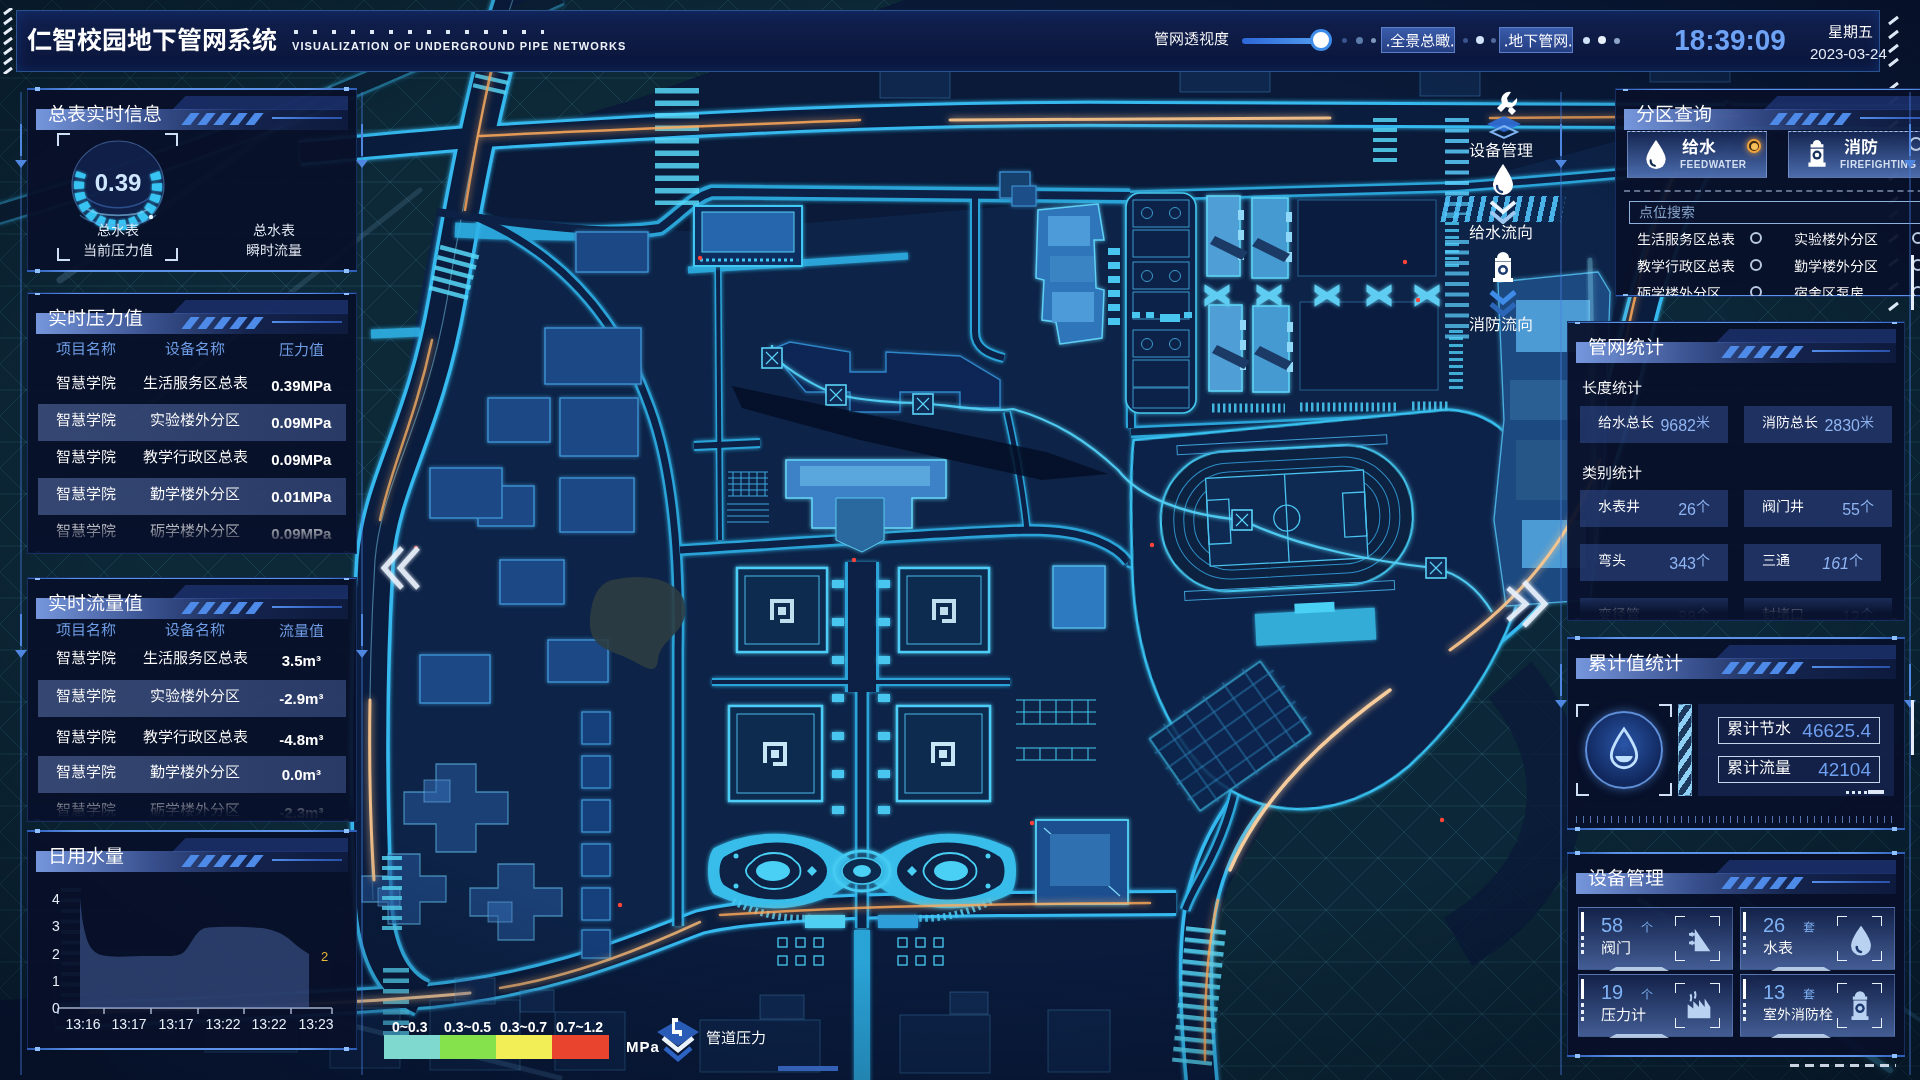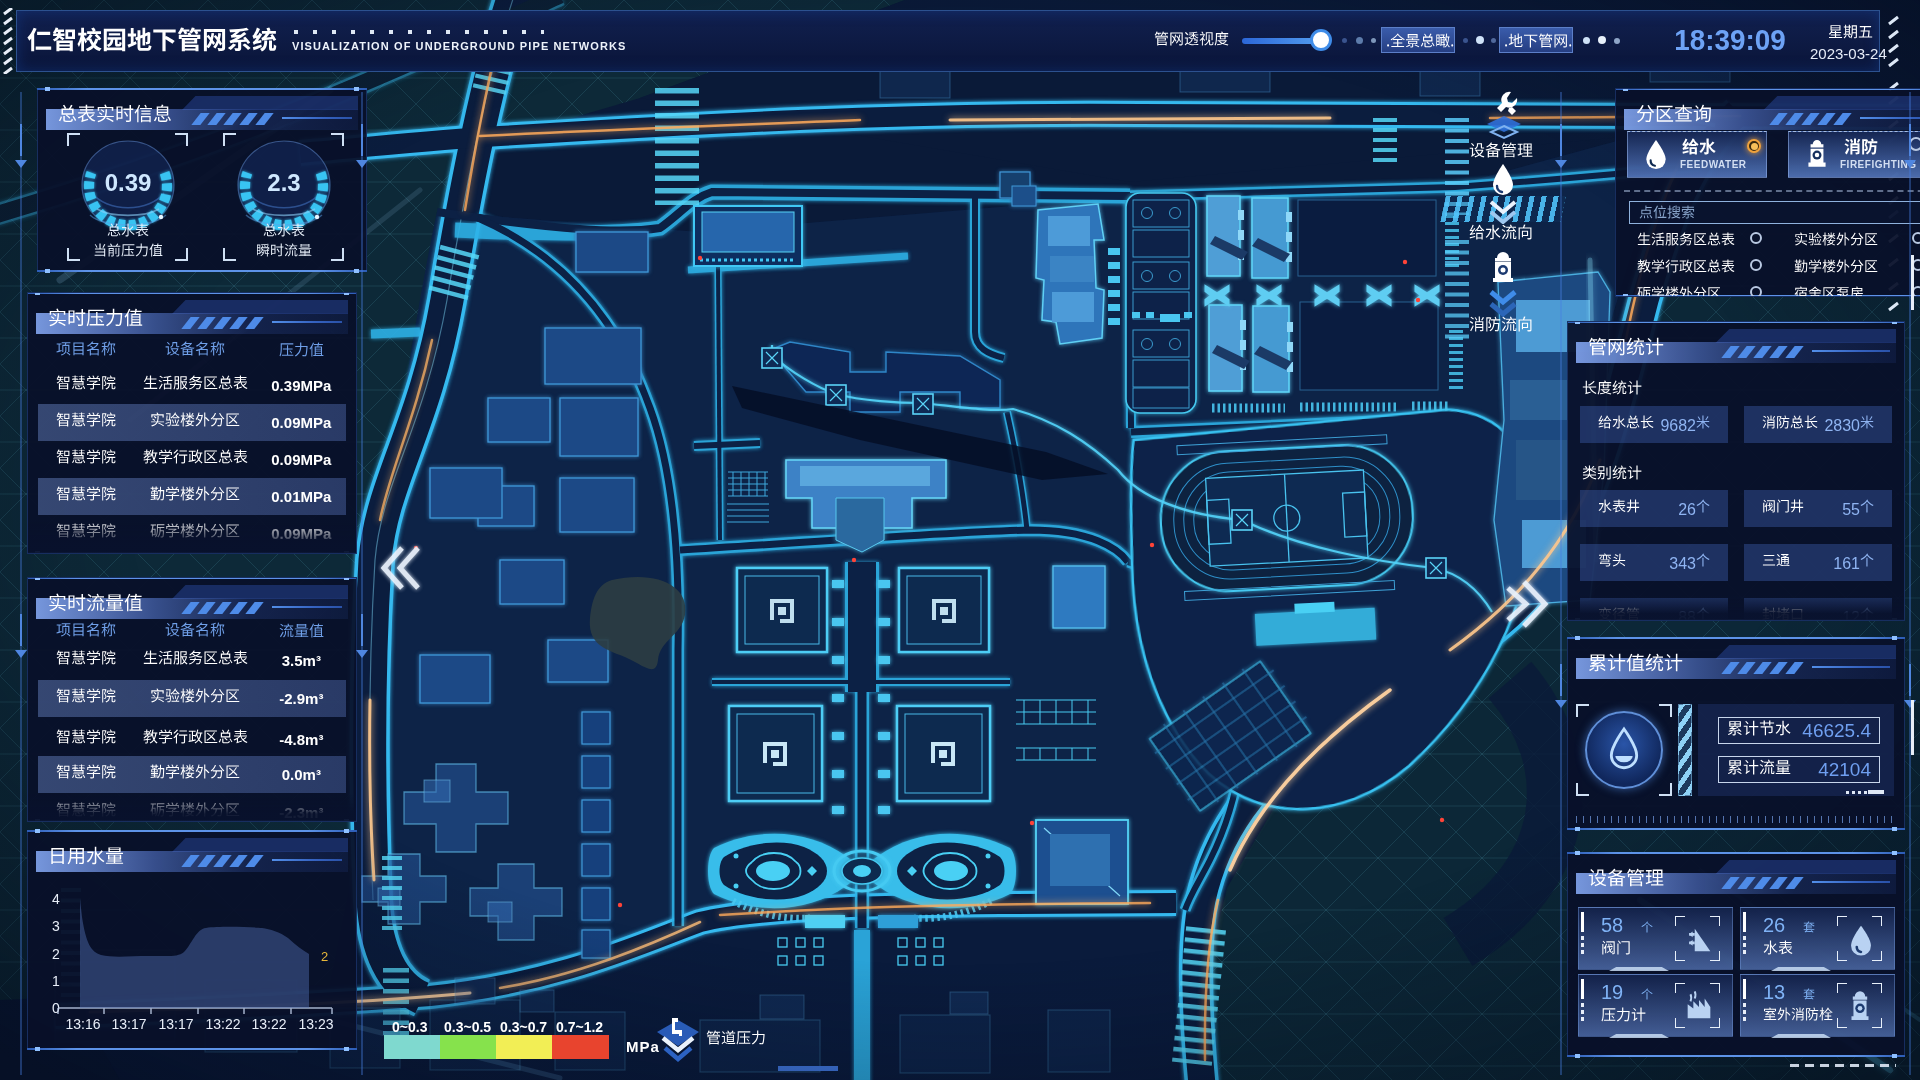--- a/index.html
+++ b/index.html
@@ -618,21 +618,21 @@
 <div class="abs" style="left:1614px;top:38px;width:6px;height:6px;border-radius:50%;background:#8fa6c8;"></div>
 
 <div class="abs" style="left:1672px;top:24px;font-size:29px;font-weight:bold;color:#6da2f5;letter-spacing:0px;transform:scaleX(.96);">18:39:09</div>
 
 <div class="abs" style="left:1828px;top:24px;"><svg class="zht" width="45.0" height="16.8" viewBox="0 0 45.0 16.8" style="vertical-align:-2px">
         <path d="M3.6 4.3H11.4V5.6H3.6ZM3.6 2.1H11.4V3.4H3.6ZM2.5 1.2V6.5H12.5V1.2ZM3.5 6.6C2.9 7.9 1.8 9.2 0.8 10C1 10.2 1.5 10.5 1.7 10.7C2.2 10.3 2.8 9.7 3.3 9H6.9V10.5H2.7V11.4H6.9V13H1V14H14.1V13H8.1V11.4H12.5V10.5H8.1V9H13.1V8.1H8.1V6.9H6.9V8.1H3.9C4.2 7.7 4.4 7.3 4.6 6.9Z M17.7 11.1C17.2 12.1 16.4 13.1 15.6 13.7C15.9 13.9 16.3 14.2 16.5 14.4C17.3 13.6 18.2 12.5 18.7 11.4ZM19.8 11.5C20.4 12.2 21.1 13.2 21.4 13.8L22.3 13.3C22 12.7 21.3 11.7 20.7 11.1ZM27.8 2.4V4.8H24.8V2.4ZM23.7 1.3V6.8C23.7 9 23.6 11.8 22.3 13.8C22.6 13.9 23 14.3 23.2 14.5C24.1 13 24.5 11.1 24.7 9.3H27.8V12.9C27.8 13.2 27.7 13.2 27.5 13.3C27.3 13.3 26.5 13.3 25.7 13.2C25.9 13.5 26.1 14 26.1 14.3C27.2 14.3 27.9 14.3 28.3 14.1C28.8 13.9 28.9 13.6 28.9 13V1.3ZM27.8 5.8V8.3H24.7C24.8 7.8 24.8 7.3 24.8 6.8V5.8ZM20.8 0.8V2.6H18.1V0.8H17.1V2.6H15.8V3.6H17.1V9.7H15.6V10.7H23V9.7H21.9V3.6H23V2.6H21.9V0.8ZM18.1 3.6H20.8V4.9H18.1ZM18.1 5.8H20.8V7.3H18.1ZM18.1 8.2H20.8V9.7H18.1Z M32.6 6.4V7.5H35.4C35.1 9.3 34.8 11.1 34.5 12.5H30.8V13.6H44.2V12.5H41.1C41.4 10.5 41.6 8.1 41.7 6.5L40.8 6.4L40.6 6.4H36.8L37.3 3.2H43.1V2.1H31.8V3.2H36.1C36 4.2 35.8 5.3 35.6 6.4ZM35.8 12.5C36 11.1 36.3 9.3 36.6 7.5H40.4C40.3 8.9 40.1 10.9 39.9 12.5Z" fill="#ffffff"></path>
       </svg></div>
 
 <div class="abs" style="left:1810px;top:45px;font-size:15px;color:#e6ecf8;">2023-03-24</div>
 
-<div class="panel" style="left:37px;top:88px;width:330px;height:184px;">
+<div class="panel" style="left:27px;top:88px;width:330px;height:184px;">
 <div class="tline" style="top:-1px"></div>
       <div class="tline" style="bottom:-1px;top:auto"></div>
 <div class="ph">
         <div class="s2"></div>
         <div class="s1"></div>
         <div class="ttl"><svg class="zht" width="114.0" height="21.3" viewBox="0 0 114.0 21.3" style="vertical-align:0px">
             <path d="M14.4 12.7C15.5 14 16.6 15.7 17 16.9L18.2 16.2C17.8 15 16.6 13.3 15.5 12ZM7.8 11.6C9.1 12.5 10.5 13.8 11.2 14.7L12.3 13.8C11.6 12.9 10.1 11.6 8.8 10.8ZM5.3 12.1V16.1C5.3 17.6 5.9 18 8.2 18C8.6 18 12 18 12.5 18C14.2 18 14.7 17.5 14.9 15.3C14.5 15.2 13.9 15 13.5 14.8C13.4 16.5 13.3 16.7 12.3 16.7C11.6 16.7 8.8 16.7 8.3 16.7C7 16.7 6.8 16.6 6.8 16.1V12.1ZM2.6 12.4C2.3 13.9 1.6 15.6 0.8 16.5L2.1 17.2C3 16 3.6 14.2 4 12.7ZM5 5.9H14V9.3H5ZM3.5 4.6V10.7H15.6V4.6H12.5C13.1 3.6 13.9 2.5 14.5 1.4L13 0.8C12.5 1.9 11.7 3.5 10.9 4.6H7L8.2 4C7.8 3.1 6.9 1.8 6.1 0.8L4.9 1.4C5.7 2.4 6.5 3.7 6.8 4.6Z M23.8 18.2C24.2 17.9 24.9 17.7 30.2 16C30.2 15.7 30 15.1 30 14.7L25.4 16.1V12C26.5 11.2 27.5 10.3 28.3 9.4C29.8 13.4 32.5 16.3 36.4 17.6C36.6 17.2 37 16.7 37.4 16.4C35.5 15.8 33.9 14.9 32.6 13.6C33.8 12.9 35.1 11.9 36.3 11L35.1 10.1C34.2 11 32.9 12 31.8 12.8C30.9 11.8 30.2 10.7 29.8 9.4H36.7V8.2H29.2V6.5H35.3V5.3H29.2V3.7H36.1V2.5H29.2V0.8H27.7V2.5H21V3.7H27.7V5.3H22V6.5H27.7V8.2H20.2V9.4H26.5C24.7 11 22 12.5 19.7 13.2C20 13.5 20.4 14.1 20.6 14.4C21.7 14 22.8 13.5 23.9 12.9V15.7C23.9 16.4 23.5 16.8 23.2 16.9C23.4 17.2 23.7 17.9 23.8 18.2Z M48.2 14.7C50.7 15.6 53.3 16.9 54.8 18.1L55.7 17C54.1 15.9 51.5 14.6 48.9 13.6ZM42.6 6.1C43.6 6.7 44.8 7.7 45.4 8.4L46.3 7.3C45.7 6.6 44.4 5.8 43.4 5.2ZM40.7 9.1C41.7 9.7 43 10.6 43.6 11.3L44.5 10.2C43.9 9.6 42.6 8.7 41.5 8.2ZM39.7 2.9V6.8H41.1V4.3H53.8V6.8H55.3V2.9H48.8C48.5 2.3 48 1.3 47.6 0.6L46.2 1.1C46.5 1.6 46.9 2.3 47.1 2.9ZM39.3 11.9V13.1H46.2C45.1 14.9 43.2 16.2 39.5 16.9C39.8 17.3 40.2 17.8 40.4 18.2C44.6 17.2 46.8 15.5 47.8 13.1H55.8V11.9H48.3C48.8 10 49 7.8 49 5.2H47.6C47.5 7.9 47.4 10.1 46.8 11.9Z M66 8.1C67 9.6 68.3 11.6 68.9 12.8L70.2 12C69.5 10.9 68.2 8.9 67.2 7.5ZM63.2 9.1V13.4H59.9V9.1ZM63.2 7.8H59.9V3.6H63.2ZM58.5 2.4V16.2H59.9V14.7H64.5V2.4ZM71.5 0.9V4.6H65.4V6H71.5V16.1C71.5 16.5 71.4 16.6 71 16.6C70.6 16.6 69.2 16.6 67.7 16.6C67.9 17 68.1 17.7 68.2 18C70.1 18 71.3 18 72 17.8C72.7 17.6 73 17.1 73 16.1V6H75.3V4.6H73V0.9Z M83.3 6.6V7.8H92.5V6.6ZM83.3 9.3V10.5H92.5V9.3ZM81.9 3.9V5.1H94V3.9ZM86.3 1.2C86.8 2 87.4 3.1 87.6 3.8L88.9 3.2C88.6 2.6 88.1 1.5 87.5 0.8ZM83 12.1V18.2H84.2V17.5H91.4V18.2H92.7V12.1ZM84.2 16.3V13.3H91.4V16.3ZM80.9 0.8C79.9 3.7 78.3 6.6 76.6 8.4C76.9 8.7 77.3 9.4 77.4 9.7C78 9 78.6 8.2 79.2 7.3V18.3H80.5V5C81.1 3.8 81.7 2.5 82.1 1.2Z M100.1 6.3H108.9V7.8H100.1ZM100.1 8.9H108.9V10.4H100.1ZM100.1 3.7H108.9V5.2H100.1ZM100 12.9V16C100 17.5 100.6 17.9 102.8 17.9C103.2 17.9 106.7 17.9 107.1 17.9C109 17.9 109.5 17.3 109.6 14.9C109.2 14.8 108.6 14.6 108.3 14.4C108.2 16.3 108.1 16.6 107 16.6C106.3 16.6 103.4 16.6 102.8 16.6C101.6 16.6 101.4 16.5 101.4 16V12.9ZM109.5 13.1C110.4 14.3 111.3 15.9 111.6 16.9L113 16.3C112.6 15.3 111.7 13.7 110.8 12.5ZM97.8 12.8C97.4 14 96.6 15.7 95.9 16.7L97.2 17.3C97.9 16.2 98.6 14.6 99 13.4ZM103 12.2C103.9 13.1 105 14.3 105.5 15.2L106.7 14.5C106.2 13.6 105.1 12.4 104.1 11.6H110.3V2.5H104.6C104.9 2 105.2 1.4 105.5 0.9L103.8 0.6C103.7 1.1 103.4 1.9 103.1 2.5H98.7V11.6H104Z" fill="#ffffff"></path>
           </svg></div>
         <div class="sl" style="left:150px"></div>
         <div class="sl" style="left:166px"></div>
@@ -652,31 +652,20 @@
 <path d="M23,82 A41,16 0 0 0 99,82" stroke="rgba(90,160,230,.5)" stroke-width="1.4" fill="none"></path>
 <circle cx="94" cy="84" r="2.2" fill="#e8f6ff"></circle>
 <text x="61" y="58" text-anchor="middle" font-family="Liberation Sans" font-weight="bold" font-size="24" fill="#cfe8ff">0.39</text>
 </svg></div>
 <div class="abs" style="left:29px;top:134px;width:121px;text-align:center;line-height:19px;"><svg class="zht" width="42.0" height="15.7" viewBox="0 0 42.0 15.7" style="vertical-align:0px">
           <path d="M10.6 9.3C11.4 10.3 12.2 11.6 12.6 12.5L13.4 11.9C13.1 11 12.2 9.8 11.4 8.9ZM5.8 8.6C6.7 9.2 7.8 10.2 8.3 10.9L9.1 10.2C8.5 9.5 7.4 8.6 6.5 8ZM3.9 8.9V11.8C3.9 13 4.4 13.3 6 13.3C6.4 13.3 8.8 13.3 9.2 13.3C10.5 13.3 10.8 12.9 11 11.3C10.7 11.2 10.2 11.1 10 10.9C9.9 12.1 9.8 12.3 9.1 12.3C8.6 12.3 6.5 12.3 6.1 12.3C5.2 12.3 5 12.2 5 11.8V8.9ZM1.9 9.2C1.7 10.2 1.2 11.5 0.6 12.2L1.6 12.7C2.2 11.8 2.7 10.5 2.9 9.4ZM3.7 4.4H10.3V6.8H3.7ZM2.6 3.4V7.9H11.5V3.4H9.2C9.7 2.7 10.2 1.8 10.7 1L9.6 0.6C9.2 1.4 8.6 2.6 8.1 3.4H5.2L6 3C5.8 2.3 5.1 1.3 4.5 0.6L3.6 1C4.2 1.8 4.8 2.7 5 3.4Z M15 4.1V5.2H18.4C17.8 8 16.3 10.1 14.5 11.3C14.8 11.4 15.2 11.8 15.4 12.1C17.4 10.7 19 8 19.7 4.4L19 4.1L18.8 4.1ZM25.4 3.2C24.8 4.1 23.6 5.4 22.7 6.3C22.3 5.5 21.9 4.8 21.6 4V0.6H20.5V12C20.5 12.2 20.4 12.3 20.2 12.3C19.9 12.3 19.2 12.3 18.4 12.3C18.6 12.6 18.7 13.1 18.8 13.5C19.9 13.5 20.6 13.4 21 13.2C21.4 13 21.6 12.7 21.6 12V6.1C22.9 8.6 24.7 10.8 26.9 12C27 11.7 27.4 11.2 27.6 11C26 10.2 24.4 8.8 23.2 7C24.2 6.2 25.5 4.9 26.4 3.9Z M31.5 13.4C31.9 13.2 32.4 13 36.3 11.8C36.2 11.6 36.1 11.2 36.1 10.9L32.7 11.9V8.8C33.5 8.2 34.3 7.6 34.9 6.9C36 9.9 37.9 12 40.8 13C41 12.7 41.3 12.3 41.5 12.1C40.2 11.6 39 11 38 10.1C38.9 9.5 39.9 8.8 40.7 8.1L39.8 7.5C39.2 8.1 38.2 8.8 37.4 9.4C36.8 8.7 36.3 7.9 35.9 6.9H41.1V6H35.5V4.8H40V3.9H35.5V2.7H40.6V1.8H35.5V0.6H34.4V1.8H29.5V2.7H34.4V3.9H30.2V4.8H34.4V6H28.9V6.9H33.6C32.2 8.1 30.2 9.2 28.5 9.8C28.7 10 29 10.4 29.2 10.6C30 10.3 30.8 9.9 31.6 9.5V11.6C31.6 12.1 31.3 12.3 31.1 12.5C31.2 12.7 31.5 13.2 31.5 13.4Z" fill="#e8f0fa"></path>
         </svg><br><svg class="zht" width="70.0" height="15.7" viewBox="0 0 70.0 15.7" style="vertical-align:0px">
           <path d="M1.7 1.6C2.4 2.5 3.2 3.9 3.5 4.8L4.5 4.4C4.2 3.5 3.4 2.2 2.6 1.2ZM11.2 1.1C10.8 2.1 10 3.6 9.4 4.5L10.3 4.9C11 4 11.7 2.6 12.3 1.4ZM1.6 11.8V12.8H11.1V13.5H12.2V5.5H7.6V0.6H6.4V5.5H1.9V6.6H11.1V8.6H2.4V9.6H11.1V11.8Z M22.5 5.1V10.9H23.4V5.1ZM25.3 4.7V12.1C25.3 12.3 25.2 12.4 25 12.4C24.8 12.4 24 12.4 23.2 12.4C23.3 12.7 23.5 13.1 23.5 13.4C24.6 13.4 25.3 13.4 25.7 13.2C26.2 13 26.3 12.7 26.3 12.1V4.7ZM24.1 0.5C23.8 1.2 23.3 2.1 22.8 2.8H18.6L19.3 2.5C19 2 18.4 1.1 17.9 0.5L16.9 0.9C17.4 1.5 17.9 2.2 18.2 2.8H14.7V3.7H27.3V2.8H24C24.4 2.2 24.9 1.5 25.2 0.9ZM19.7 8.1V9.5H16.6V8.1ZM19.7 7.3H16.6V5.9H19.7ZM15.6 5V13.4H16.6V10.3H19.7V12.2C19.7 12.4 19.7 12.5 19.5 12.5C19.3 12.5 18.6 12.5 17.9 12.4C18.1 12.7 18.2 13.1 18.3 13.4C19.2 13.4 19.9 13.4 20.2 13.2C20.6 13 20.7 12.8 20.7 12.2V5Z M37.6 8.5C38.3 9.2 39.2 10.1 39.5 10.7L40.4 10.1C40 9.5 39.1 8.7 38.3 8ZM29.6 1.2V5.8C29.6 7.9 29.5 10.8 28.4 12.9C28.7 13 29.1 13.3 29.3 13.4C30.4 11.3 30.6 8 30.6 5.8V2.2H41.4V1.2ZM35.4 3V6H31.6V7H35.4V11.8H30.7V12.8H41.3V11.8H36.5V7H40.7V6H36.5V3Z M47.7 0.6V3V3.6H43.2V4.7H47.7C47.5 7.3 46.5 10.4 42.7 12.7C43 12.9 43.4 13.2 43.6 13.5C47.6 11 48.6 7.6 48.8 4.7H53.6C53.3 9.6 53 11.6 52.5 12.1C52.3 12.3 52.1 12.3 51.8 12.3C51.5 12.3 50.6 12.3 49.6 12.2C49.8 12.5 50 13 50 13.3C50.9 13.3 51.8 13.4 52.2 13.3C52.8 13.3 53.1 13.2 53.4 12.8C54.1 12.1 54.3 10 54.7 4.2C54.7 4 54.7 3.6 54.7 3.6H48.8V3V0.6Z M64.4 0.6C64.3 1 64.3 1.5 64.2 2H60.6V2.9H64C64 3.4 63.9 3.8 63.8 4.2H61.3V12.1H60V13H69.4V12.1H68.2V4.2H64.7C64.8 3.8 64.9 3.4 65 2.9H69V2H65.3L65.5 0.6ZM62.3 12.1V11H67.2V12.1ZM62.3 7H67.2V8.2H62.3ZM62.3 6.2V5.1H67.2V6.2ZM62.3 9H67.2V10.2H62.3ZM59.7 0.6C59 2.7 57.7 4.8 56.4 6.2C56.6 6.4 56.9 7 57 7.2C57.4 6.7 57.8 6.2 58.2 5.7V13.4H59.2V4.1C59.8 3.1 60.3 2 60.7 0.9Z" fill="#e8f0fa"></path>
         </svg></div>
 
-<div class="abs" style="left:185px;top:44px;width:121px;height:128px;"><div class="corner c-tl" style="left:0px;top:0px"></div><div class="corner c-tr" style="left:108px;top:0px"></div><div class="corner c-bl" style="left:0px;top:115px"></div><div class="corner c-br" style="left:108px;top:115px"></div><svg width="121" height="122" viewBox="0 0 121 122">
-<ellipse cx="61" cy="52" rx="46" ry="44" fill="rgba(28,56,120,.38)" stroke="rgba(110,160,235,.45)" stroke-width="1.2"></ellipse>
-<path d="M25,60 A40,26 0 0 0 97,60" stroke="rgba(70,120,200,.55)" stroke-width="1.5" fill="none"></path>
-<g filter="url(#ggl)">
-            <path d="M97.6,39.7 A39,39 0 1 1 24.4,39.7" stroke="#38c4f2" stroke-width="10" fill="none" stroke-dasharray="7.4 3.7"></path>
-          </g>
-<path d="M30,76 A37,14 0 0 0 92,76" stroke="rgba(140,210,250,.6)" stroke-width="1.6" fill="none"></path>
-<path d="M23,82 A41,16 0 0 0 99,82" stroke="rgba(90,160,230,.5)" stroke-width="1.4" fill="none"></path>
-<circle cx="94" cy="84" r="2.2" fill="#e8f6ff"></circle>
-<text x="61" y="58" text-anchor="middle" font-family="Liberation Sans" font-weight="bold" font-size="24" fill="#cfe8ff">2.3</text>
-</svg></div>
 <div class="abs" style="left:185px;top:134px;width:121px;text-align:center;line-height:19px;"><svg class="zht" width="42.0" height="15.7" viewBox="0 0 42.0 15.7" style="vertical-align:0px">
           <path d="M10.6 9.3C11.4 10.3 12.2 11.6 12.6 12.5L13.4 11.9C13.1 11 12.2 9.8 11.4 8.9ZM5.8 8.6C6.7 9.2 7.8 10.2 8.3 10.9L9.1 10.2C8.5 9.5 7.4 8.6 6.5 8ZM3.9 8.9V11.8C3.9 13 4.4 13.3 6 13.3C6.4 13.3 8.8 13.3 9.2 13.3C10.5 13.3 10.8 12.9 11 11.3C10.7 11.2 10.2 11.1 10 10.9C9.9 12.1 9.8 12.3 9.1 12.3C8.6 12.3 6.5 12.3 6.1 12.3C5.2 12.3 5 12.2 5 11.8V8.9ZM1.9 9.2C1.7 10.2 1.2 11.5 0.6 12.2L1.6 12.7C2.2 11.8 2.7 10.5 2.9 9.4ZM3.7 4.4H10.3V6.8H3.7ZM2.6 3.4V7.9H11.5V3.4H9.2C9.7 2.7 10.2 1.8 10.7 1L9.6 0.6C9.2 1.4 8.6 2.6 8.1 3.4H5.2L6 3C5.8 2.3 5.1 1.3 4.5 0.6L3.6 1C4.2 1.8 4.8 2.7 5 3.4Z M15 4.1V5.2H18.4C17.8 8 16.3 10.1 14.5 11.3C14.8 11.4 15.2 11.8 15.4 12.1C17.4 10.7 19 8 19.7 4.4L19 4.1L18.8 4.1ZM25.4 3.2C24.8 4.1 23.6 5.4 22.7 6.3C22.3 5.5 21.9 4.8 21.6 4V0.6H20.5V12C20.5 12.2 20.4 12.3 20.2 12.3C19.9 12.3 19.2 12.3 18.4 12.3C18.6 12.6 18.7 13.1 18.8 13.5C19.9 13.5 20.6 13.4 21 13.2C21.4 13 21.6 12.7 21.6 12V6.1C22.9 8.6 24.7 10.8 26.9 12C27 11.7 27.4 11.2 27.6 11C26 10.2 24.4 8.8 23.2 7C24.2 6.2 25.5 4.9 26.4 3.9Z M31.5 13.4C31.9 13.2 32.4 13 36.3 11.8C36.2 11.6 36.1 11.2 36.1 10.9L32.7 11.9V8.8C33.5 8.2 34.3 7.6 34.9 6.9C36 9.9 37.9 12 40.8 13C41 12.7 41.3 12.3 41.5 12.1C40.2 11.6 39 11 38 10.1C38.9 9.5 39.9 8.8 40.7 8.1L39.8 7.5C39.2 8.1 38.2 8.8 37.4 9.4C36.8 8.7 36.3 7.9 35.9 6.9H41.1V6H35.5V4.8H40V3.9H35.5V2.7H40.6V1.8H35.5V0.6H34.4V1.8H29.5V2.7H34.4V3.9H30.2V4.8H34.4V6H28.9V6.9H33.6C32.2 8.1 30.2 9.2 28.5 9.8C28.7 10 29 10.4 29.2 10.6C30 10.3 30.8 9.9 31.6 9.5V11.6C31.6 12.1 31.3 12.3 31.1 12.5C31.2 12.7 31.5 13.2 31.5 13.4Z" fill="#e8f0fa"></path>
         </svg><br><svg class="zht" width="56.0" height="15.7" viewBox="0 0 56.0 15.7" style="vertical-align:0px">
           <path d="M8.1 2.4C8.4 3 8.7 3.8 8.9 4.3L9.7 3.9C9.6 3.5 9.2 2.6 9 2ZM12.2 0.7C10.6 1.1 7.4 1.3 4.9 1.4C5 1.6 5.1 1.9 5.1 2.1C7.6 2.1 10.9 1.9 12.8 1.4ZM11.7 2C11.4 2.7 10.8 3.7 10.4 4.3H6.6L7.3 4C7.1 3.6 6.7 2.8 6.4 2.3L5.6 2.6C5.9 3.1 6.3 3.9 6.5 4.3H4.9V6.4H5.8V5.2H12.2V6.4H13.2V4.3H11.4C11.8 3.8 12.2 3 12.6 2.3ZM1 1.4V12.3H1.8V11.1H4.3V9.7C4.5 9.8 4.9 9.9 5 10.1C5.6 9.4 6.1 8.6 6.5 7.6H7.8C7.6 8.4 7.4 9.1 7.1 9.7C6.8 9.5 6.5 9.2 6.2 9L5.7 9.5C6 9.8 6.4 10.1 6.7 10.4C6 11.4 5.2 12.1 4.4 12.6C4.5 12.8 4.8 13.1 4.9 13.3C6.9 12.2 8.3 10.2 8.8 7L8.2 6.8L8.1 6.8H6.8C6.9 6.5 7 6.2 7.1 5.9L6.2 5.7C5.9 7.2 5.2 8.6 4.3 9.5V1.4ZM9 8.2C9 9 8.9 10.1 8.8 10.8H10.9V13.4H11.8V10.8H13.1V9.9H11.8V7.8H13V6.9H11.8V5.8H10.9V6.9H8.9V7.8H10.9V9.9H9.7L9.8 8.2ZM3.5 5.2V7.2H1.8V5.2ZM3.5 4.3H1.8V2.4H3.5ZM3.5 8.1V10.2H1.8V8.1Z M20.6 6C21.4 7.1 22.3 8.6 22.8 9.4L23.7 8.9C23.2 8 22.3 6.6 21.5 5.5ZM18.5 6.7V9.9H16.1V6.7ZM18.5 5.8H16.1V2.7H18.5ZM15.1 1.7V12H16.1V10.8H19.5V1.7ZM24.7 0.6V3.4H20.2V4.4H24.7V11.9C24.7 12.1 24.6 12.2 24.3 12.2C24 12.3 23 12.3 21.9 12.2C22 12.5 22.2 13 22.3 13.3C23.7 13.3 24.6 13.3 25.1 13.1C25.6 12.9 25.8 12.6 25.8 11.9V4.4H27.5V3.4H25.8V0.6Z M36.1 7.3V12.8H37V7.3ZM33.6 7.3V8.7C33.6 10 33.4 11.5 31.7 12.7C31.9 12.9 32.3 13.2 32.4 13.4C34.3 12.1 34.6 10.2 34.6 8.7V7.3ZM38.6 7.3V11.7C38.6 12.5 38.6 12.8 38.9 13C39 13.1 39.3 13.2 39.6 13.2C39.8 13.2 40.1 13.2 40.3 13.2C40.5 13.2 40.8 13.1 41 13C41.2 12.9 41.3 12.8 41.4 12.5C41.4 12.2 41.5 11.5 41.5 10.9C41.2 10.8 40.9 10.7 40.8 10.5C40.7 11.2 40.7 11.7 40.7 11.9C40.7 12.1 40.6 12.2 40.6 12.3C40.5 12.3 40.4 12.3 40.2 12.3C40.1 12.3 40 12.3 39.9 12.3C39.8 12.3 39.7 12.3 39.6 12.3C39.6 12.2 39.5 12.1 39.5 11.8V7.3ZM29.2 1.5C30 2 31.1 2.7 31.6 3.3L32.2 2.5C31.7 1.9 30.6 1.2 29.8 0.7ZM28.6 5.3C29.5 5.7 30.6 6.4 31.1 6.9L31.7 6C31.1 5.5 30 4.9 29.1 4.6ZM28.9 12.5 29.8 13.3C30.6 12 31.6 10.2 32.3 8.7L31.6 8C30.8 9.6 29.7 11.5 28.9 12.5ZM35.8 0.8C36 1.3 36.3 1.9 36.4 2.4H32.5V3.3H35.2C34.6 4.1 33.8 5.1 33.6 5.3C33.3 5.6 32.9 5.7 32.6 5.7C32.7 6 32.8 6.5 32.9 6.7C33.3 6.6 34 6.5 39.7 6.1C40 6.5 40.2 6.9 40.4 7.2L41.3 6.6C40.7 5.8 39.7 4.5 38.8 3.5L38 4C38.3 4.4 38.7 4.8 39.1 5.3L34.7 5.5C35.2 4.9 35.9 4 36.4 3.3H41.2V2.4H37.5C37.4 1.8 37.1 1.1 36.8 0.6Z M45.5 3H52.5V3.8H45.5ZM45.5 1.6H52.5V2.4H45.5ZM44.5 1V4.4H53.5V1ZM42.7 5V5.8H55.3V5ZM45.2 8.5H48.5V9.3H45.2ZM49.5 8.5H52.9V9.3H49.5ZM45.2 7.1H48.5V7.9H45.2ZM49.5 7.1H52.9V7.9H49.5ZM42.7 12.3V13.1H55.4V12.3H49.5V11.5H54.2V10.7H49.5V10H53.9V6.4H44.2V10H48.5V10.7H43.8V11.5H48.5V12.3Z" fill="#e8f0fa"></path>
         </svg></div>
 </div>
 
 <div class="panel" style="left:27px;top:292px;width:330px;height:262px;overflow:hidden;">
 <div class="tline" style="top:-1px"></div>
       <div class="tline" style="bottom:-1px;top:auto"></div>
@@ -1008,21 +997,21 @@
           </svg></span>
       </div>
 <div class="statbox" style="left:12px;top:222px;width:148px;">
         <span><svg class="zht" width="28.0" height="15.7" viewBox="0 0 28.0 15.7" style="vertical-align:0px">
             <path d="M3.2 3.2C2.7 4.1 2 5 1.3 5.7C1.5 5.8 1.9 6.1 2.1 6.2C2.8 5.5 3.6 4.5 4.1 3.4ZM9.7 3.7C10.5 4.4 11.6 5.4 12.1 6.1L13 5.6C12.4 4.9 11.4 3.9 10.5 3.2ZM2.6 8.4C2.4 9.3 2.1 10.3 1.9 11.1L2.9 11.1H11.2C11 11.8 10.9 12.2 10.6 12.4C10.5 12.5 10.3 12.5 10 12.5C9.6 12.5 8.6 12.5 7.6 12.4C7.8 12.7 7.9 13.1 7.9 13.4C8.9 13.4 9.8 13.4 10.3 13.4C10.8 13.4 11.1 13.3 11.4 13.1C11.8 12.8 12.1 12.1 12.3 10.7C12.4 10.6 12.4 10.3 12.4 10.3H3.2L3.5 9.2H11.4V6.5H2.6V7.3H10.4V8.4L3.1 8.4ZM6 0.6C6.3 1 6.5 1.4 6.7 1.8H1V2.7H4.9V6.2H5.9V2.7H8.1V6.2H9.1V2.7H13V1.8H7.9C7.7 1.4 7.3 0.8 7.1 0.4Z M21.5 10C23.4 10.9 25.4 12.2 26.5 13.2L27.2 12.4C26 11.4 24 10.2 22.1 9.3ZM16.7 1.9C17.8 2.4 19.2 3.1 19.9 3.7L20.5 2.8C19.8 2.3 18.4 1.6 17.3 1.2ZM15.4 4.5C16.6 4.9 17.9 5.7 18.6 6.3L19.3 5.5C18.6 4.9 17.2 4.2 16.1 3.8ZM14.8 7V8H20.8C20 10.1 18.4 11.6 14.8 12.5C15 12.7 15.3 13.1 15.4 13.4C19.4 12.4 21.1 10.5 21.9 8H27.2V7H22.1C22.5 5.2 22.5 3.1 22.5 0.7H21.4C21.4 3.1 21.4 5.2 21 7Z" fill="#ffffff"></path>
           </svg></span>
         <span class="v">343<svg class="zht" width="14.0" height="15.7" viewBox="0 0 14.0 15.7" style="vertical-align:0px">
             <path d="M6.4 4.7V13.4H7.5V4.7ZM7.1 0.5C5.7 2.9 3.1 4.9 0.5 6.1C0.8 6.3 1.1 6.7 1.3 7C3.4 6 5.5 4.4 7 2.4C8.9 4.6 10.7 6 12.8 7.1C13 6.7 13.3 6.3 13.6 6.1C11.4 5.1 9.4 3.7 7.6 1.6L8 1Z" fill="#8fb4f2"></path>
           </svg></span>
       </div>
-<div class="statbox" style="left:176px;top:222px;width:148px;">
+<div class="statbox" style="left:176px;top:222px;width:137px;font-style:italic;">
         <span><svg class="zht" width="28.0" height="15.7" viewBox="0 0 28.0 15.7" style="vertical-align:0px">
             <path d="M1.7 1.9V3H12.3V1.9ZM2.6 6.5V7.5H11.2V6.5ZM0.9 11.4V12.4H13.1V11.4Z M14.9 1.7C15.7 2.4 16.8 3.5 17.3 4.1L18.1 3.4C17.5 2.8 16.5 1.8 15.6 1.1ZM17.6 5.8H14.6V6.8H16.6V10.8C16 11 15.3 11.7 14.5 12.4L15.2 13.3C15.9 12.3 16.6 11.5 17.1 11.5C17.4 11.5 17.9 12 18.5 12.4C19.4 13 20.6 13.1 22.3 13.1C23.8 13.1 26.3 13 27.3 13C27.3 12.7 27.5 12.2 27.6 12C26.1 12.1 24 12.2 22.3 12.2C20.8 12.2 19.6 12.1 18.7 11.5C18.2 11.2 17.9 11 17.6 10.8ZM19.1 1.1V1.9H25C24.4 2.3 23.7 2.8 23 3.1C22.3 2.8 21.6 2.5 21 2.3L20.3 2.9C21.2 3.2 22.2 3.7 23.1 4.1H19.1V11.3H20.1V9H22.4V11.3H23.4V9H25.8V10.3C25.8 10.4 25.8 10.5 25.6 10.5C25.4 10.5 24.8 10.5 24.2 10.5C24.3 10.7 24.4 11.1 24.5 11.4C25.4 11.4 26 11.4 26.4 11.2C26.7 11 26.8 10.8 26.8 10.3V4.1H25C24.7 3.9 24.4 3.7 24 3.5C25 3 26.1 2.3 26.8 1.5L26.2 1L26 1.1ZM25.8 4.9V6.1H23.4V4.9ZM20.1 6.9H22.4V8.2H20.1ZM20.1 6.1V4.9H22.4V6.1ZM25.8 6.9V8.2H23.4V6.9Z" fill="#ffffff"></path>
           </svg></span>
         <span class="v">161<svg class="zht" width="14.0" height="15.7" viewBox="0 0 14.0 15.7" style="vertical-align:0px">
             <path d="M6.4 4.7V13.4H7.5V4.7ZM7.1 0.5C5.7 2.9 3.1 4.9 0.5 6.1C0.8 6.3 1.1 6.7 1.3 7C3.4 6 5.5 4.4 7 2.4C8.9 4.6 10.7 6 12.8 7.1C13 6.7 13.3 6.3 13.6 6.1C11.4 5.1 9.4 3.7 7.6 1.6L8 1Z" fill="#8fb4f2"></path>
           </svg></span>
       </div>
 <div class="statbox" style="left:12px;top:276px;width:148px;">
         <span><svg class="zht" width="42.0" height="15.7" viewBox="0 0 42.0 15.7" style="vertical-align:0px">
             <path d="M3.1 3.5C2.7 4.5 2 5.5 1.2 6.2C1.5 6.3 1.9 6.6 2.1 6.8C2.8 6 3.6 4.9 4.1 3.8ZM9.7 4C10.5 4.8 11.6 6 12.1 6.8L12.9 6.2C12.4 5.5 11.4 4.4 10.5 3.6ZM6 0.7C6.3 1.1 6.6 1.6 6.8 2H1V2.9H4.9V7.2H5.9V2.9H8.1V7.2H9.1V2.9H13V2H7.9C7.8 1.6 7.4 0.9 7.1 0.4ZM1.9 7.6V8.5H3C3.7 9.6 4.7 10.5 5.9 11.3C4.4 11.9 2.6 12.3 0.7 12.5C0.9 12.8 1.2 13.2 1.2 13.5C3.3 13.1 5.2 12.6 7 11.8C8.6 12.7 10.6 13.2 12.8 13.5C12.9 13.2 13.2 12.8 13.4 12.5C11.4 12.3 9.6 11.9 8.1 11.3C9.5 10.5 10.7 9.4 11.5 8L10.8 7.5L10.7 7.6ZM4.1 8.5H9.9C9.2 9.4 8.2 10.2 7 10.8C5.8 10.2 4.9 9.4 4.1 8.5Z M17.6 0.6C17 1.6 15.8 2.7 14.7 3.5C14.9 3.7 15.1 4.1 15.2 4.3C16.5 3.5 17.8 2.2 18.6 1ZM19.4 1.3V2.3H24.8C23.3 4.1 20.7 5.7 18.4 6.4C18.6 6.6 18.9 7 19 7.3C20.4 6.8 21.8 6.1 23 5.2C24.4 5.8 26 6.6 26.8 7.2L27.4 6.3C26.6 5.8 25.2 5.1 23.9 4.6C24.9 3.8 25.8 2.8 26.4 1.7L25.7 1.3L25.5 1.3ZM19.4 7.7V8.7H22.5V12.1H18.5V13H27.4V12.1H23.5V8.7H26.6V7.7ZM17.8 3.7C17.1 5.1 15.7 6.6 14.5 7.5C14.7 7.7 15 8.3 15.1 8.5C15.6 8.1 16 7.6 16.5 7.1V13.4H17.6V5.8C18 5.2 18.4 4.6 18.8 4Z M31 6.2V13.5H32V13H38.8V13.4H39.8V10H32V9H39.1V6.2ZM38.8 12.2H32V10.8H38.8ZM34.2 3.6C34.3 3.9 34.5 4.2 34.6 4.5H29.4V6.8H30.4V5.3H39.7V6.8H40.8V4.5H35.7C35.5 4.1 35.3 3.7 35.1 3.4ZM32 7H38.1V8.2H32ZM30.3 0.5C30 1.7 29.4 2.9 28.6 3.7C28.9 3.8 29.3 4.1 29.5 4.2C29.9 3.7 30.3 3.1 30.6 2.5H31.6C31.9 3 32.2 3.6 32.4 4L33.2 3.7C33.1 3.4 32.9 2.9 32.6 2.5H34.8V1.7H31C31.1 1.4 31.3 1 31.4 0.7ZM36.3 0.5C36 1.6 35.5 2.5 34.9 3.2C35.1 3.3 35.6 3.6 35.8 3.7C36 3.4 36.3 3 36.6 2.5H37.6C38 3 38.4 3.7 38.6 4.1L39.4 3.7C39.3 3.4 39 2.9 38.7 2.5H41.2V1.7H36.9C37.1 1.4 37.2 1.1 37.3 0.7Z" fill="#ffffff"></path>

